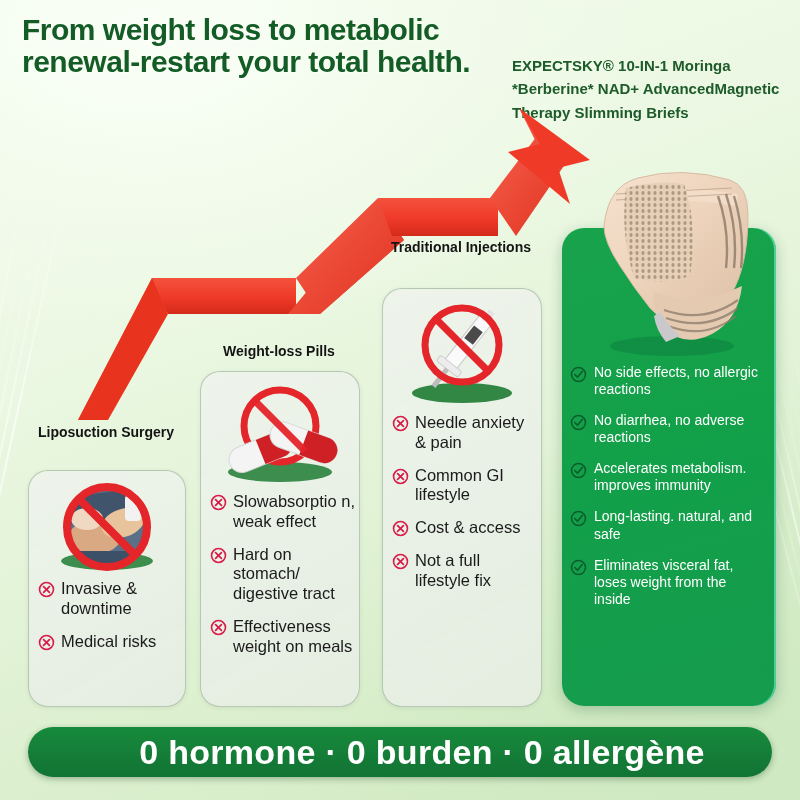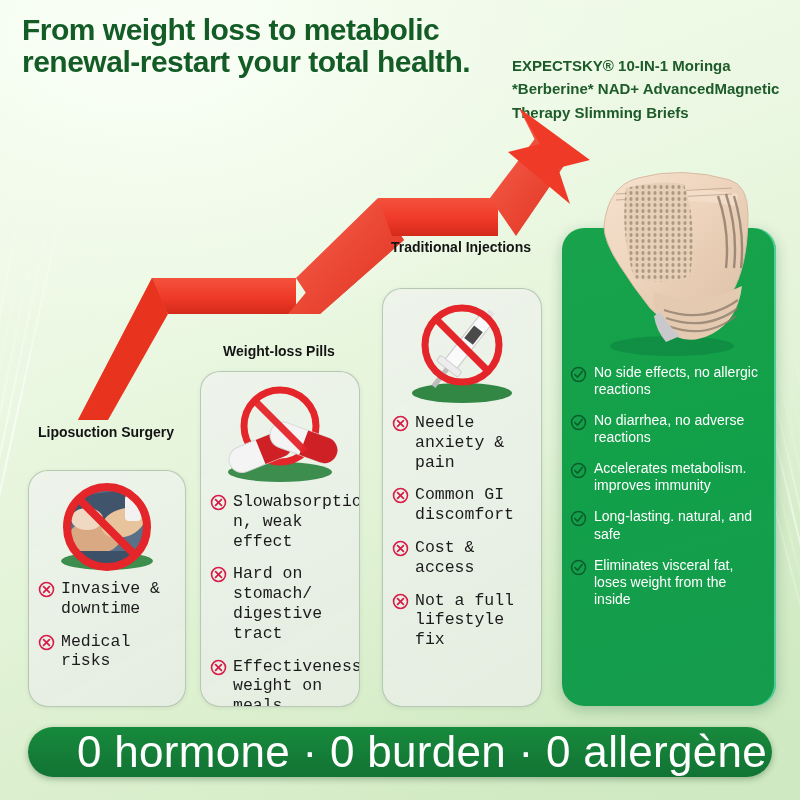--- a/index.html
+++ b/index.html
@@ -50,21 +50,21 @@
   }
   
   .card{
     position:absolute;border-radius:20px;
     background:linear-gradient(150deg, rgba(238,243,235,.93) 0%, rgba(229,237,226,.92) 100%);
     border:1px solid rgba(120,150,120,.45);
     box-shadow:0 1px 4px rgba(60,90,55,.10);
     overflow:hidden;
   }
   .card-icon{position:relative;height:104px;margin-top:8px;}
-  .card-list{padding:4px 2px 10px 9px;font-family:Liberation Mono, monospace;}
+  .card-list{padding:4px 2px 10px 9px;}
   .li{display:flex;align-items:flex-start;gap:6px;margin-bottom:13px;}
   .li:last-child{margin-bottom:0;}
   .li .txt{font-size:16.5px;line-height:1.2;color:#1b1b1b;}
   .x-icon{flex:0 0 auto;width:17px;height:17px;margin-top:2px;}
 
   
   .green-panel{
     position:absolute;left:562px;top:228px;width:214px;height:478px;
     border-radius:22px;
     background:linear-gradient(165deg,#18a34c 0%,#12a049 45%,#159c4d 100%);
@@ -81,21 +81,21 @@
 
   
   .banner{
     position:absolute;left:28px;top:727px;width:744px;height:50px;
     border-radius:26px;
     background:linear-gradient(180deg,#178a3c 0%,#127334 100%);
     box-shadow:0 2px 6px rgba(20,70,35,.35);
     display:flex;align-items:center;justify-content:center;
   }
   .banner span{
-    color:#fff;font-size:44px;font-weight:normal;letter-spacing:.3px;
+    color:#fff;font-size:34px;font-weight:bold;letter-spacing:.3px;
     white-space:nowrap;
     margin-left:44px;
   }
 </style>
 </head>
 <body>
 
 <div id="poster">
 
   <div class="swoosh-left" id="swooshL">
@@ -268,21 +268,21 @@
             <line x1="13.4" y1="6.6" x2="6.6" y2="13.4" stroke="#d81b48" stroke-width="2.1" stroke-linecap="round"></line>
           </svg>
           <span class="txt">Needle anxiety &amp; pain</span>
         </div>
         <div class="li">
           <svg class="x-icon" viewBox="0 0 20 20">
             <circle cx="10" cy="10" r="8.2" fill="none" stroke="#d81b48" stroke-width="1.9"></circle>
             <line x1="6.6" y1="6.6" x2="13.4" y2="13.4" stroke="#d81b48" stroke-width="2.1" stroke-linecap="round"></line>
             <line x1="13.4" y1="6.6" x2="6.6" y2="13.4" stroke="#d81b48" stroke-width="2.1" stroke-linecap="round"></line>
           </svg>
-          <span class="txt">Common GI discomfort</span>
+          <span class="txt">Common GI lifestyle</span>
         </div>
         <div class="li">
           <svg class="x-icon" viewBox="0 0 20 20">
             <circle cx="10" cy="10" r="8.2" fill="none" stroke="#d81b48" stroke-width="1.9"></circle>
             <line x1="6.6" y1="6.6" x2="13.4" y2="13.4" stroke="#d81b48" stroke-width="2.1" stroke-linecap="round"></line>
             <line x1="13.4" y1="6.6" x2="6.6" y2="13.4" stroke="#d81b48" stroke-width="2.1" stroke-linecap="round"></line>
           </svg>
           <span class="txt">Cost &amp; access</span>
         </div>
         <div class="li">

